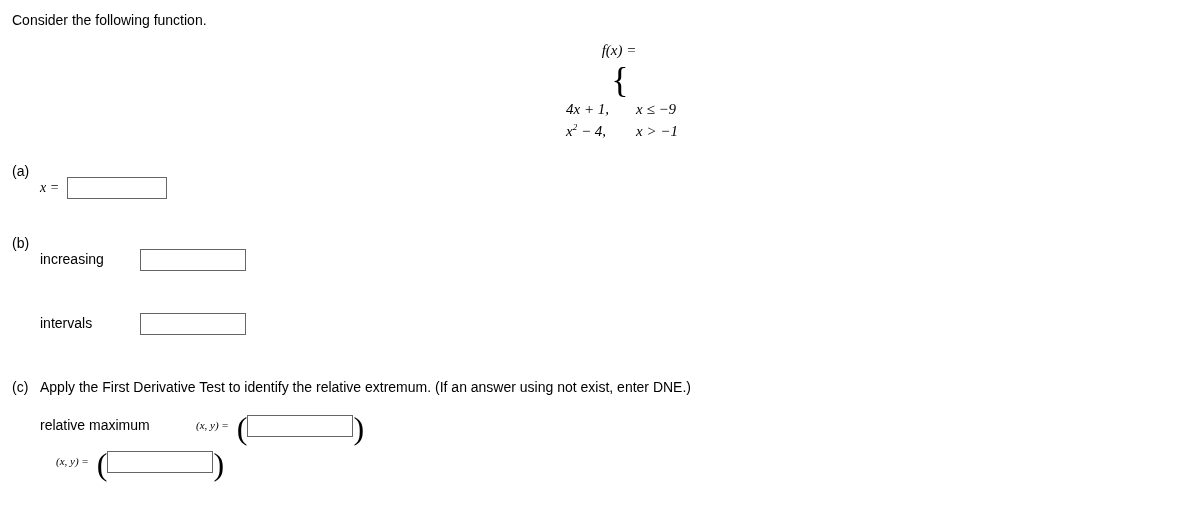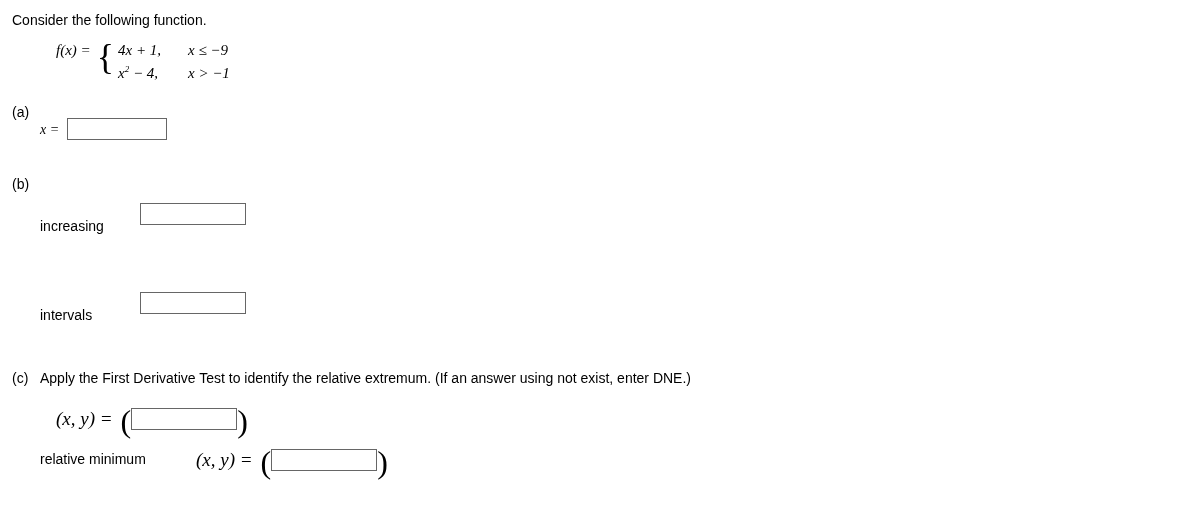--- a/index.html
+++ b/index.html
@@ -7,25 +7,26 @@
       font-size: 14px;
       color: #000;
       margin: 0;
       padding: 10px 12px;
       line-height: 1.5;
     }
     .intro {
     }
     .formula-row {
       display: flex;
-      align-items: flex-start;
+      align-items: center;
       margin: 8px 0 18px 44px;
       font-style: italic;
       font-family: 'Times New Roman', serif;
       font-size: 15px;
+      flex-direction: column;
     }
     .fx {
       margin-right: 6px;
     }
     .brace {
       font-size: 36px;
       line-height: 36px;
       margin-right: 4px;
       font-style: normal;
     }
@@ -63,37 +64,36 @@
       margin-bottom: 28px;
     }
     .answer-row-b {
       display: flex;
       align-items: center;
       margin-top: 12px;
       margin-bottom: 12px;
     }
     .label-col {
       min-width: 100px;
-      margin-top: 26px;
     }
     .input-box {
       border: 1px solid #666;
       height: 22px;
       width: 100px;
       padding: 1px 4px;
       font-size: 13px;
       box-sizing: border-box;
     }
     .input-box-wide {
       width: 106px;
     }
     .xy-label {
       font-family: 'Times New Roman', serif;
       font-style: italic;
-      font-size: 19px;
+      font-size: 11px;
       margin: 0 8px 0 16px;
     }
     .paren {
       font-family: 'Times New Roman', serif;
       font-size: 32px;
       line-height: 24px;
       position: relative;
       top: 2px;
     }
     .italic-var {
@@ -159,26 +159,26 @@
   </div>
 </div>
 
 <div class="spacer-c"></div>
 
 <div class="part">
   <div class="part-label">(c)</div>
   <div class="part-body">
     <div>Apply the First Derivative Test to identify the relative extremum. (If an answer using not exist, enter DNE.)</div>
     <div class="c-row" style="margin-top:16px;">
+      <span class="c-label">relative maximum</span>
       <span class="xy-label">(x, y)  =</span>
       <span class="paren">(</span>
       <input type="text" class="input-box input-box-wide" style="">
       <span class="paren">)</span>
     </div>
     <div class="c-row">
-      <span class="c-label">relative minimum</span>
       <span class="xy-label">(x, y)  =</span>
       <span class="paren">(</span>
       <input type="text" class="input-box input-box-wide" style="">
       <span class="paren">)</span>
     </div>
   </div>
 </div>
 
 </body></html>

